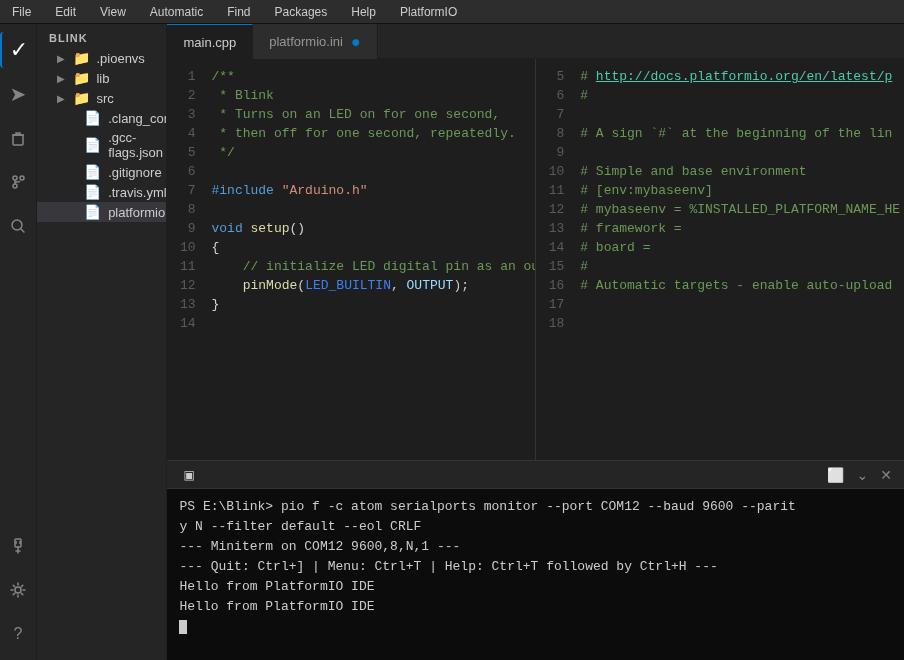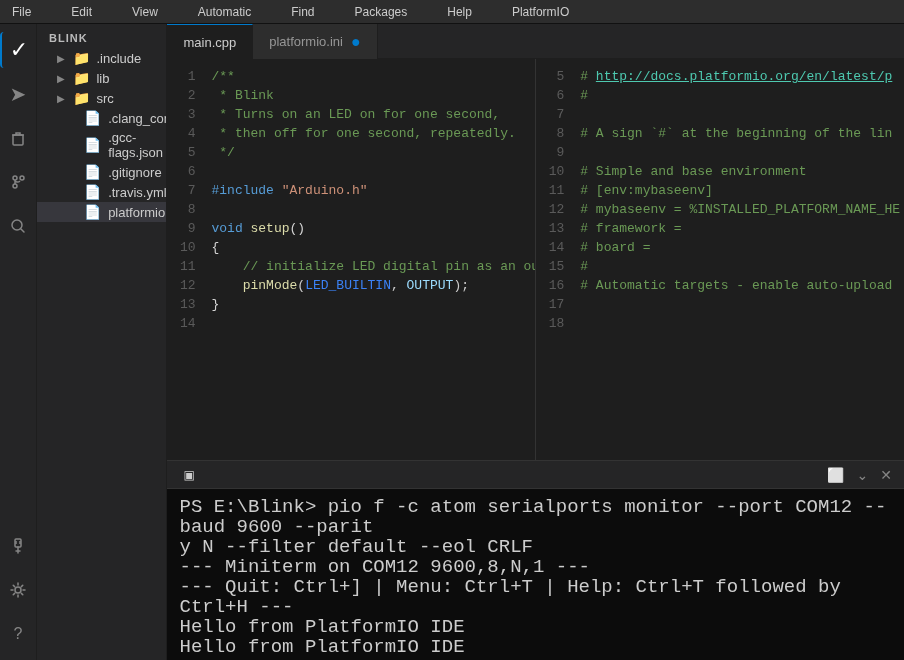--- a/index.html
+++ b/index.html
@@ -5,21 +5,21 @@
     * { margin: 0; padding: 0; box-sizing: border-box; }
     body { width: 904px; height: 660px; overflow: hidden; font-family: 'Segoe UI', sans-serif; background: #1e1e1e; color: #ccc; font-size: 12px; }
 
     
     .menu-bar {
       height: 24px;
       background: #2d2d2d;
       display: flex;
       align-items: center;
       padding: 0 8px;
-      gap: 32px;
+      gap: 16px;
       border-bottom: 1px solid #111;
     }
     .menu-item {
       color: #ccc;
       font-size: 12px;
       cursor: pointer;
       padding: 2px 4px;
     }
 
     
@@ -199,21 +199,21 @@
     }
     .terminal-btn {
       color: #858585;
       cursor: pointer;
       padding: 2px 4px;
       font-size: 14px;
     }
     .terminal-content {
       flex: 1;
       font-family: 'Consolas', 'Courier New', monospace;
-      font-size: 19px;
+      font-size: 13px;
       color: #ccc;
       padding: 8px 12px;
       overflow: hidden;
       line-height: 20px;
     }
     .terminal-cursor {
       display: inline-block;
       width: 8px;
       height: 14px;
       background: #ccc;
@@ -277,21 +277,21 @@
       <div class="activity-icon" style="font-size:16px; color:#858585;">?</div>
     </div>
   </div>
 
   <div class="sidebar">
     <div class="sidebar-title">Blink</div>
 
     <div class="tree-item indent1">
       <span class="tree-arrow">▶</span>
       <span class="tree-icon tree-folder">📁</span>
-      <span>.include</span>
+      <span>.pioenvs</span>
     </div>
     <div class="tree-item indent1">
       <span class="tree-arrow">▶</span>
       <span class="tree-icon tree-folder">📁</span>
       <span>lib</span>
     </div>
     <div class="tree-item indent1">
       <span class="tree-arrow">▶</span>
       <span class="tree-icon tree-folder">📁</span>
       <span>src</span>

